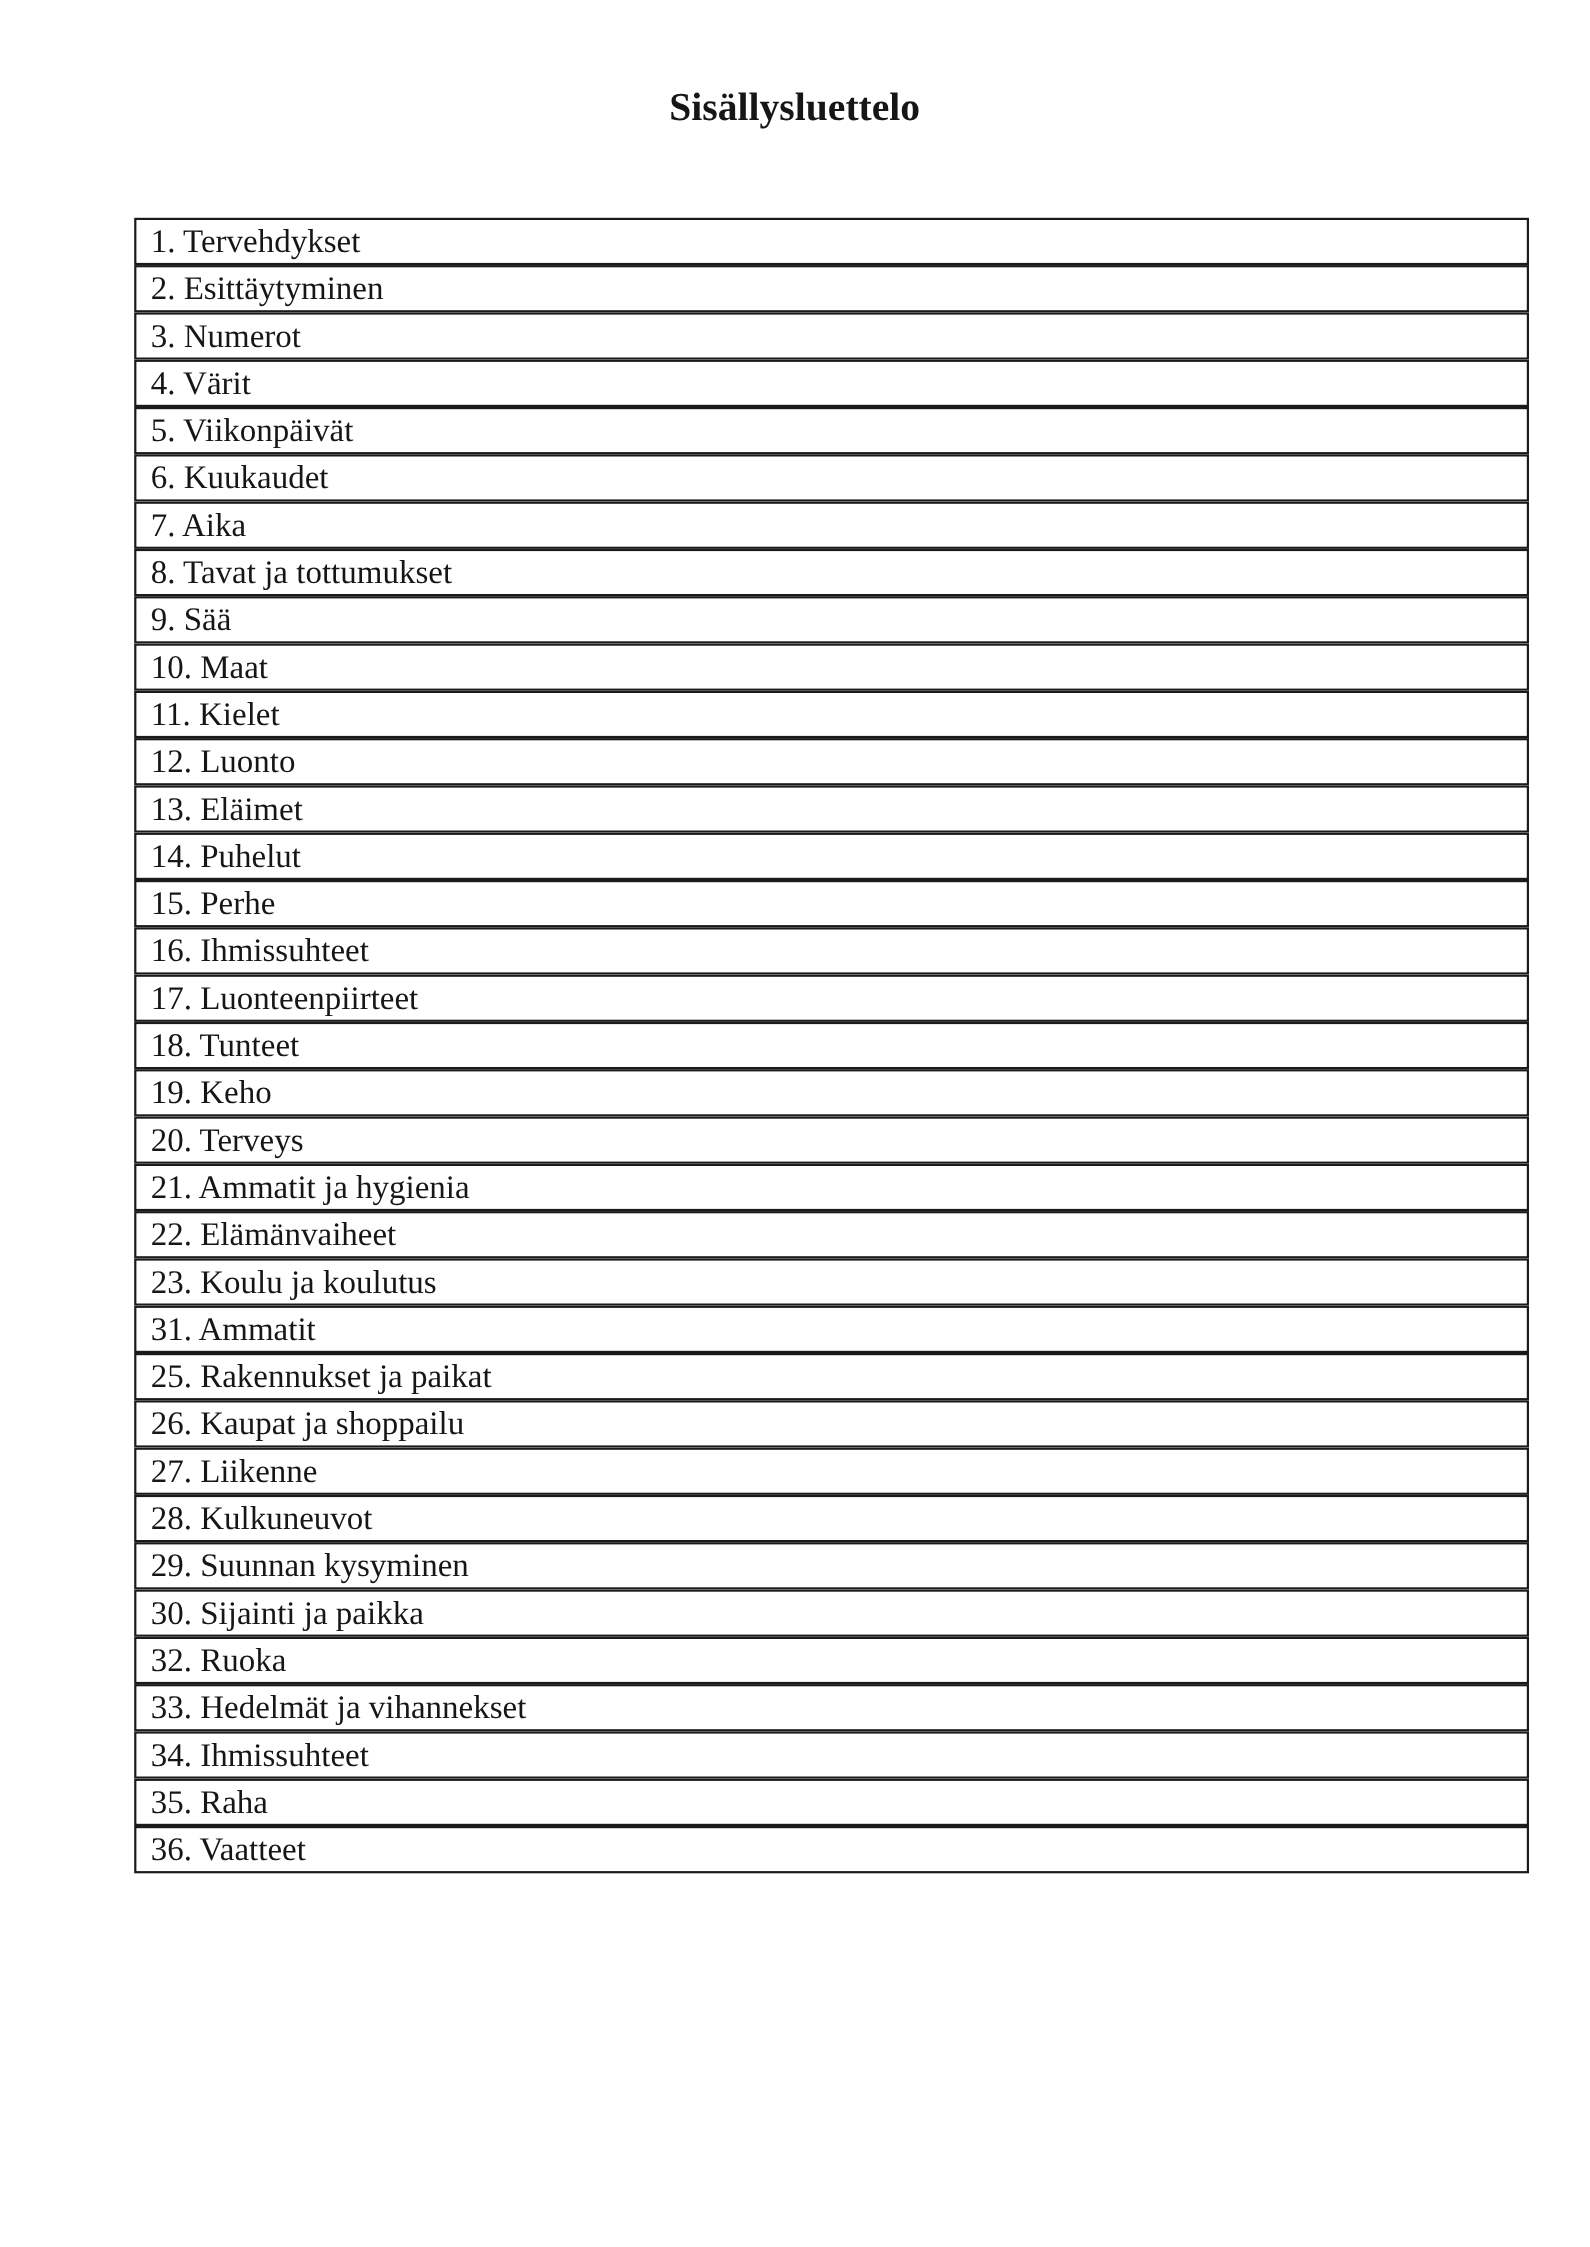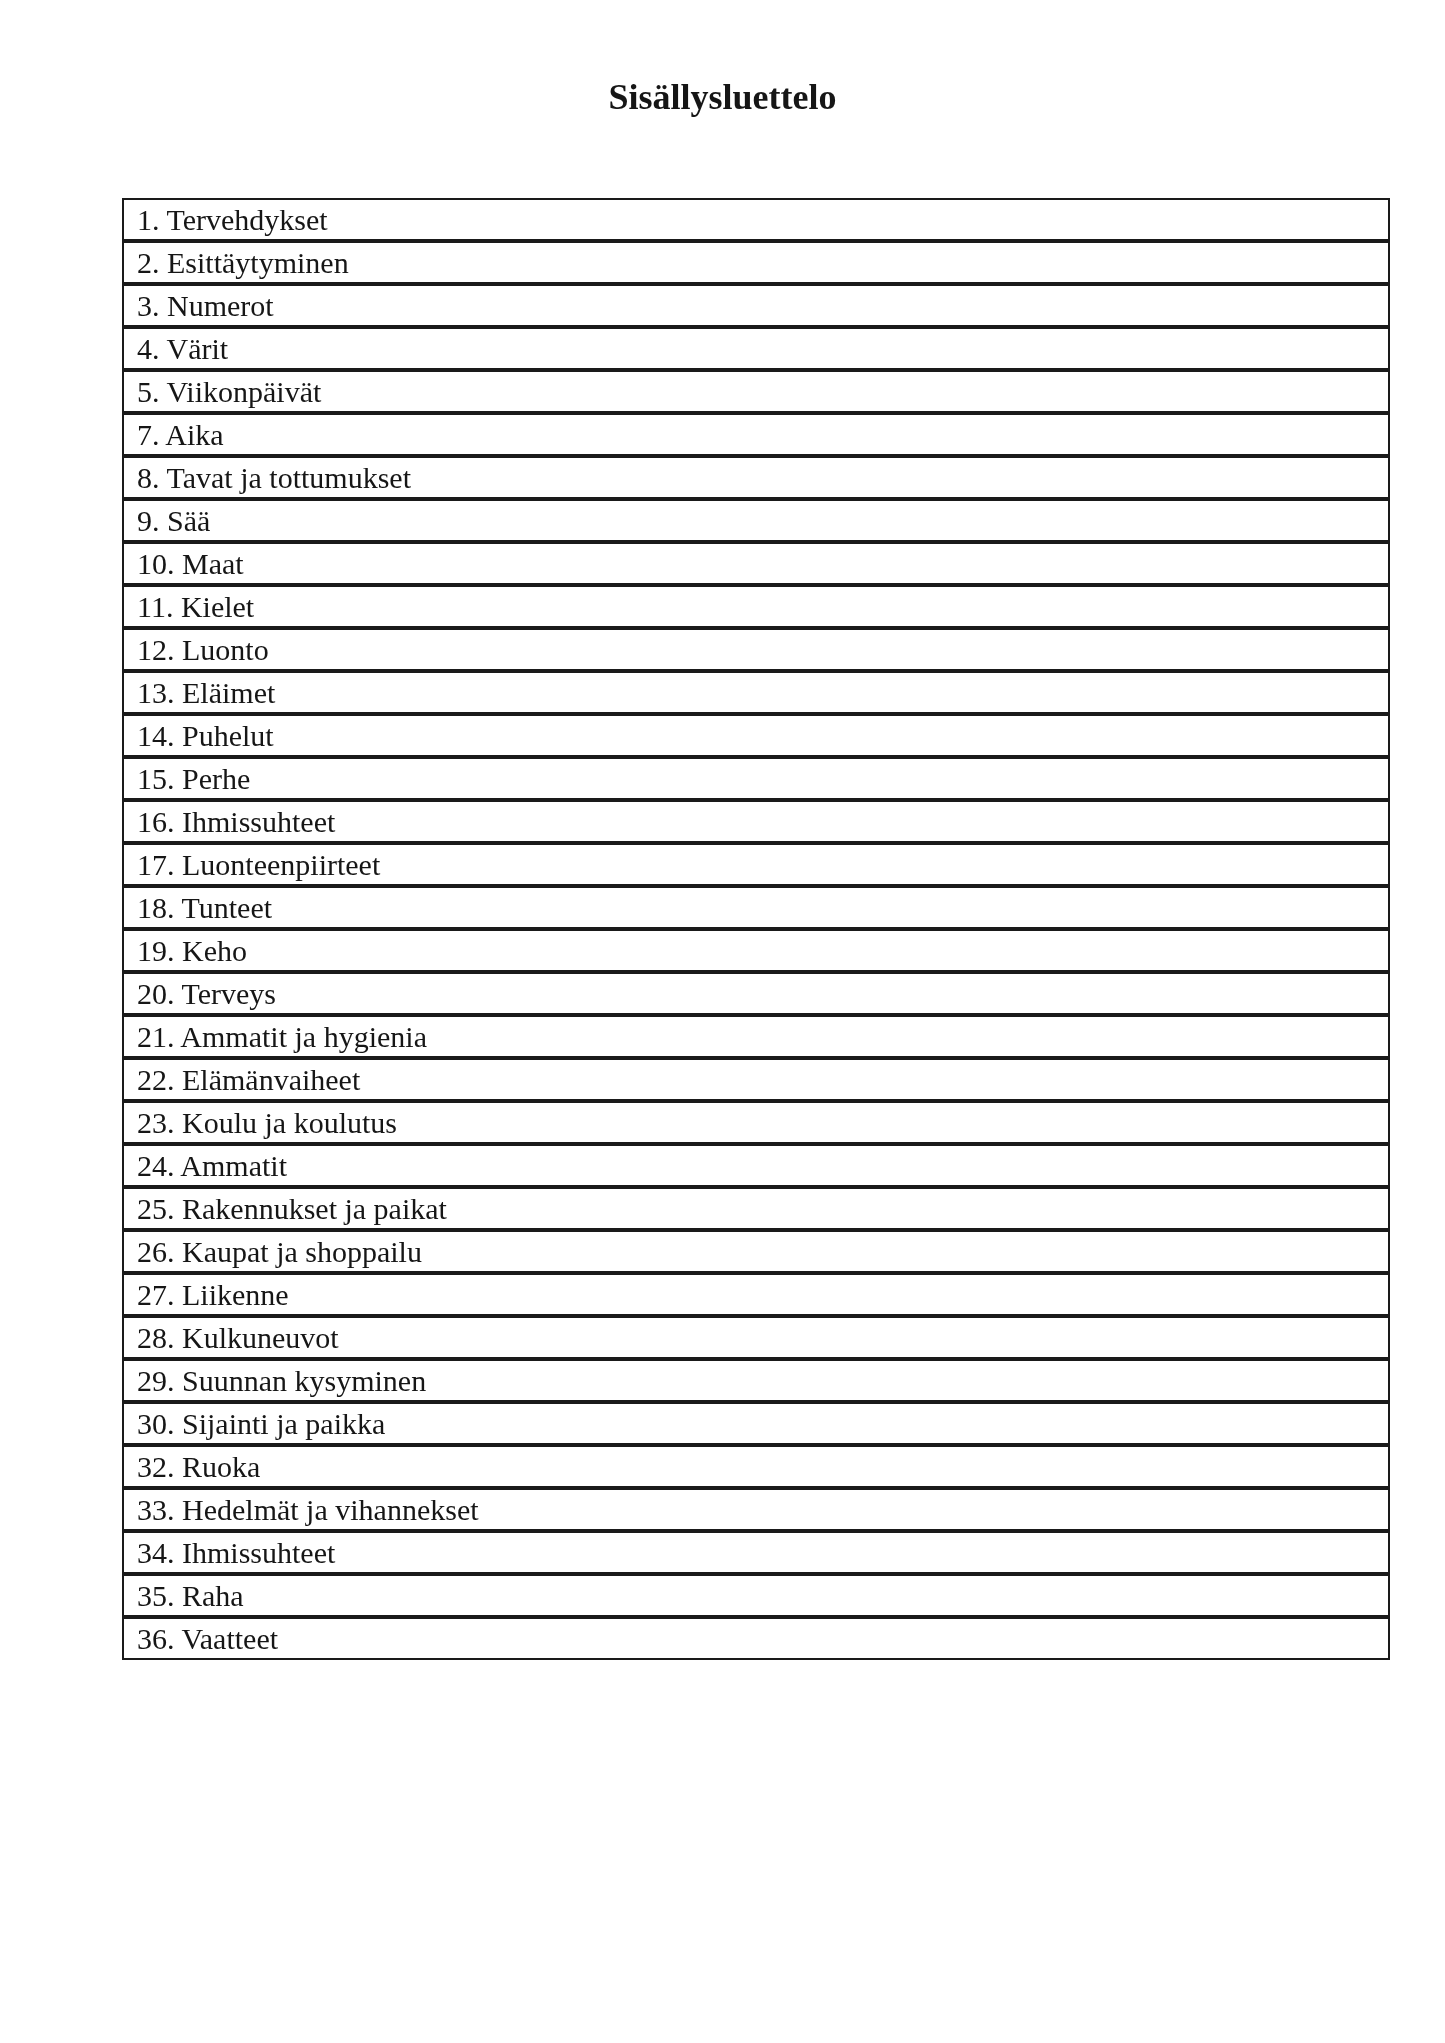--- a/index.html
+++ b/index.html
@@ -80,20 +80,24 @@
       <div class="toc-row">
         <span>4.</span>
         <span>Värit</span>
       </div>
 
       <div class="toc-row">
         <span>5.</span>
         <span>Viikonpäivät</span>
       </div>
 
+      <div class="toc-row">
+        <span>6.</span>
+        <span>Kuukaudet</span>
+      </div>
 
       <div class="toc-row">
         <span>7.</span>
         <span>Aika</span>
       </div>
 
       <div class="toc-row">
         <span>8.</span>
         <span>Tavat ja tottumukset</span>
       </div>
@@ -167,21 +171,21 @@
         <span>22.</span>
         <span>Elämänvaiheet</span>
       </div>
 
       <div class="toc-row">
         <span>23.</span>
         <span>Koulu ja koulutus</span>
       </div>
 
       <div class="toc-row">
-        <span>24.</span>
+        <span>31.</span>
         <span>Ammatit</span>
       </div>
 
       <div class="toc-row">
         <span>25.</span>
         <span>Rakennukset ja paikat</span>
       </div>
 
       <div class="toc-row">
         <span>26.</span>

